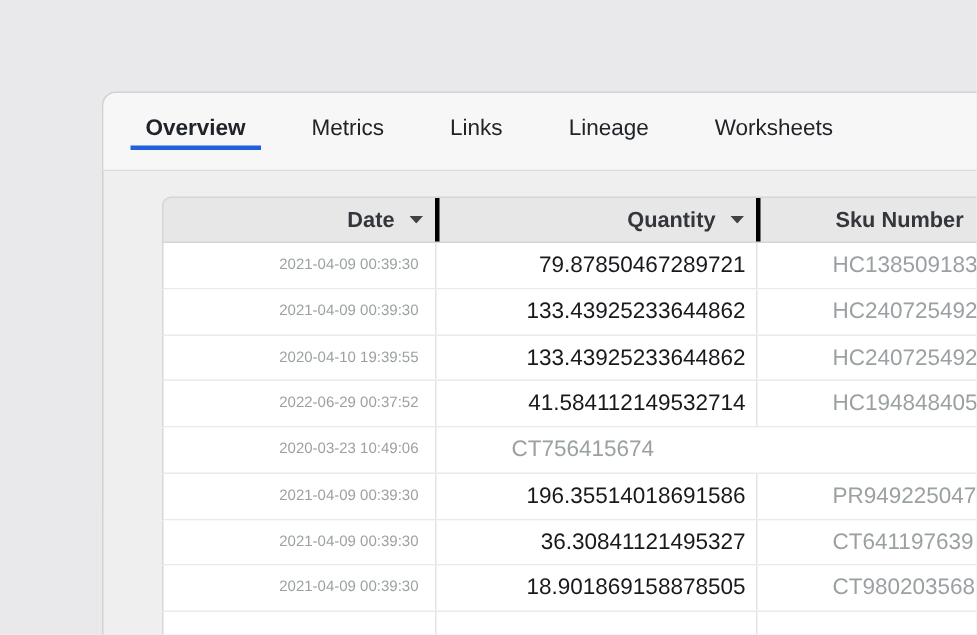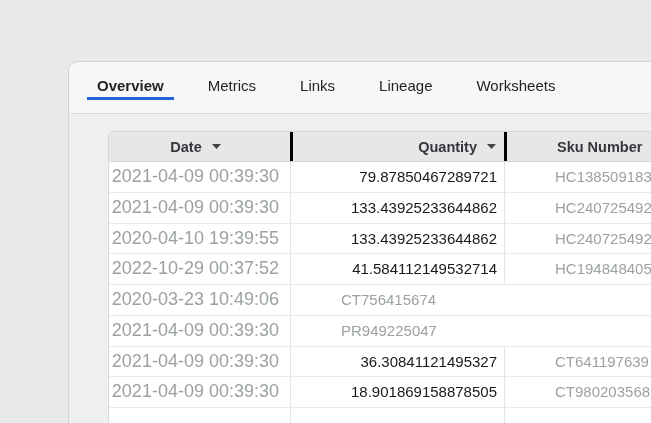--- a/index.html
+++ b/index.html
@@ -78,24 +78,24 @@
     background: #ffffff;
     border-left: 1px solid #d8d8d9;
     border-bottom: 1px solid #eaeaeb;
   }
   .td {
     line-height: 29.5px;
     font-size: 15px;
     white-space: nowrap;
     overflow: hidden;
   }
-  .td.date { text-align: right; padding-right: 11px; color: #9ba1a3; font-size: 18px; }
+  .td.date { text-align: right; padding-right: 11px; color: #9ba1a3; font-size: 10px; }
   .td.qty  { text-align: right; padding-right: 7px;  color: #17191c; border-left: 1px solid #e4e4e5; }
   .td.sku  { text-align: left;  padding-left: 50px;  color: #9ba1a3; border-left: 1px solid #e4e4e5; }
-  .w-date { width: 181px; justify-content: center; }
+  .w-date { width: 181px; }
   .w-qty  { width: 214px; }
   .w-sku  { width: 300px; }
 </style>
 </head>
 <body>
 
 <div class="card">
 
   <div class="tabbar">
     <div class="tab active">
@@ -144,30 +144,31 @@
       <div class="td date w-date">2021-04-09 00:39:30</div>
       <div class="td qty  w-qty">133.43925233644862</div>
       <div class="td sku  w-sku">HC240725492</div>
     </div>
     <div class="row">
       <div class="td date w-date">2020-04-10 19:39:55</div>
       <div class="td qty  w-qty">133.43925233644862</div>
       <div class="td sku  w-sku">HC240725492</div>
     </div>
     <div class="row">
-      <div class="td date w-date">2022-10-29 00:37:52</div>
+      <div class="td date w-date">2022-06-29 00:37:52</div>
       <div class="td qty  w-qty">41.584112149532714</div>
       <div class="td sku  w-sku">HC194848405</div>
     </div>
     <div class="row">
       <div class="td date w-date">2020-03-23 10:49:06</div>
       <div class="td sku  w-sku">CT756415674</div>
     </div>
     <div class="row">
       <div class="td date w-date">2021-04-09 00:39:30</div>
+      <div class="td qty  w-qty">196.35514018691586</div>
       <div class="td sku  w-sku">PR949225047</div>
     </div>
     <div class="row">
       <div class="td date w-date">2021-04-09 00:39:30</div>
       <div class="td qty  w-qty">36.30841121495327</div>
       <div class="td sku  w-sku">CT641197639</div>
     </div>
     <div class="row">
       <div class="td date w-date">2021-04-09 00:39:30</div>
       <div class="td qty  w-qty">18.901869158878505</div>

